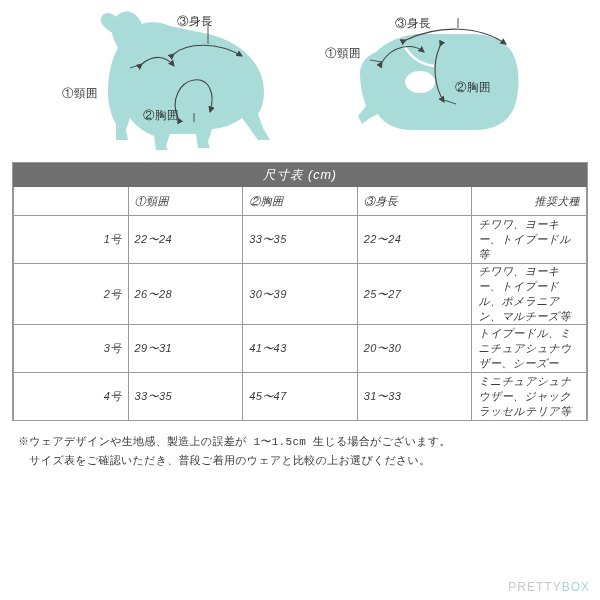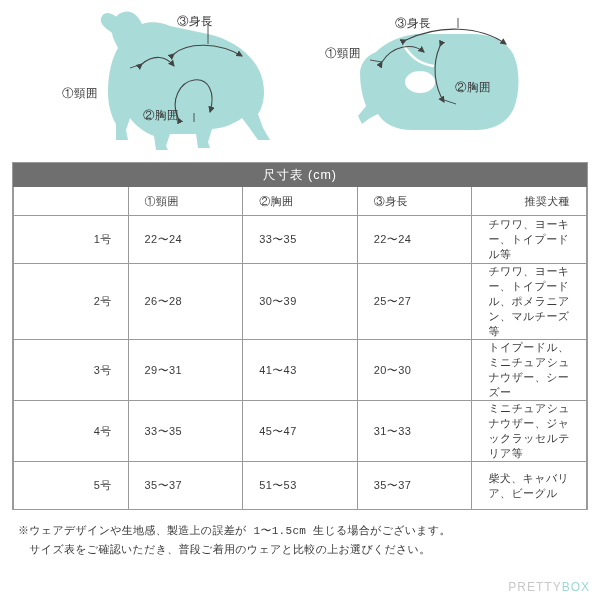--- a/index.html
+++ b/index.html
@@ -51,22 +51,23 @@
   table {
     border-collapse: collapse;
     width: 100%;
     table-layout: fixed;
   }
   td, th {
     border: 1px solid #9a9a9a;
     font-weight: normal;
     font-size: 11px;
     color: #3a3a3a;
-    padding: 0 16px;
+    padding: 0 6px;
     letter-spacing: 0.4px;
+    font-style: italic;
   }
   .title-row td {
     background: #6f6f6f;
     color: #ffffff;
     text-align: center;
     height: 22px;
     font-size: 12.5px;
     letter-spacing: 1px;
     border: 1px solid #6f6f6f;
   }
@@ -236,27 +237,20 @@
           <td class="col-back">20〜30</td>
           <td class="col-breed">トイプードル、ミニチュアシュナウザー、シーズー</td>
         </tr>
         <tr class="data-row">
           <td class="col-size">4号</td>
           <td class="col-neck">33〜35</td>
           <td class="col-chest">45〜47</td>
           <td class="col-back">31〜33</td>
           <td class="col-breed">ミニチュアシュナウザー、ジャックラッセルテリア等</td>
         </tr>
-        <tr class="data-row">
-          <td class="col-size">5号</td>
-          <td class="col-neck">35〜37</td>
-          <td class="col-chest">51〜53</td>
-          <td class="col-back">35〜37</td>
-          <td class="col-breed">柴犬、キャバリア、ビーグル</td>
-        </tr>
       </tbody>
     </table>
   </div>
 
   <div class="notes">
     <div>※ウェアデザインや生地感、製造上の誤差が 1〜1.5cm 生じる場合がございます。</div>
     <div>　サイズ表をご確認いただき、普段ご着用のウェアと比較の上お選びください。</div>
   </div>
 
   <div class="brand">

